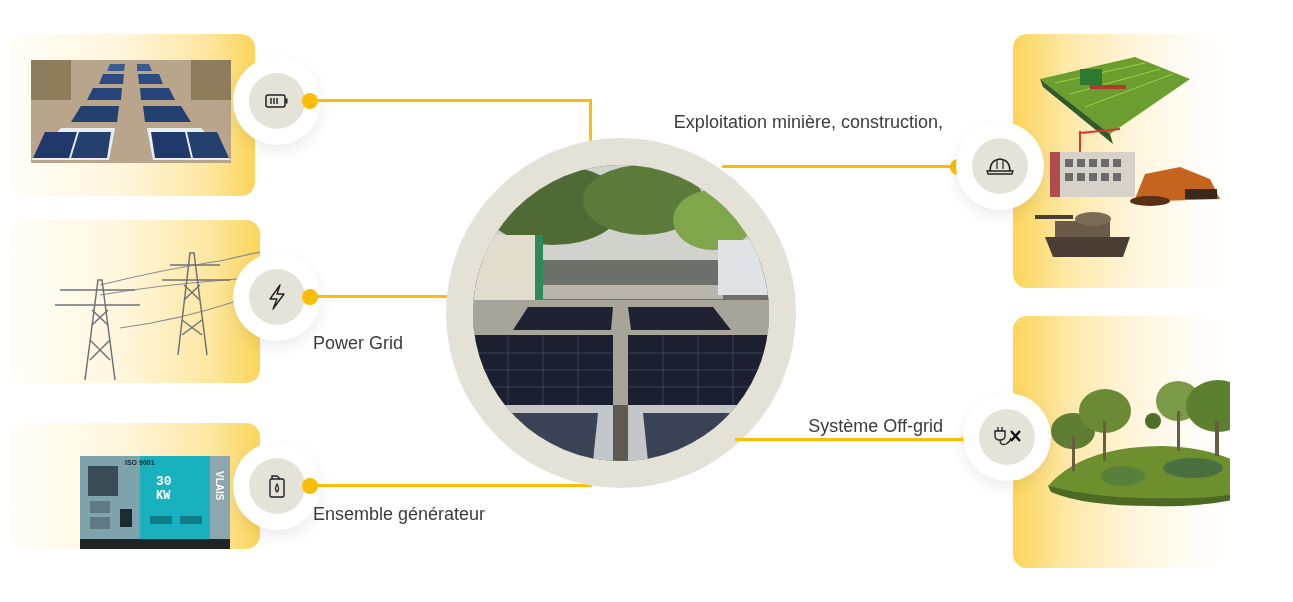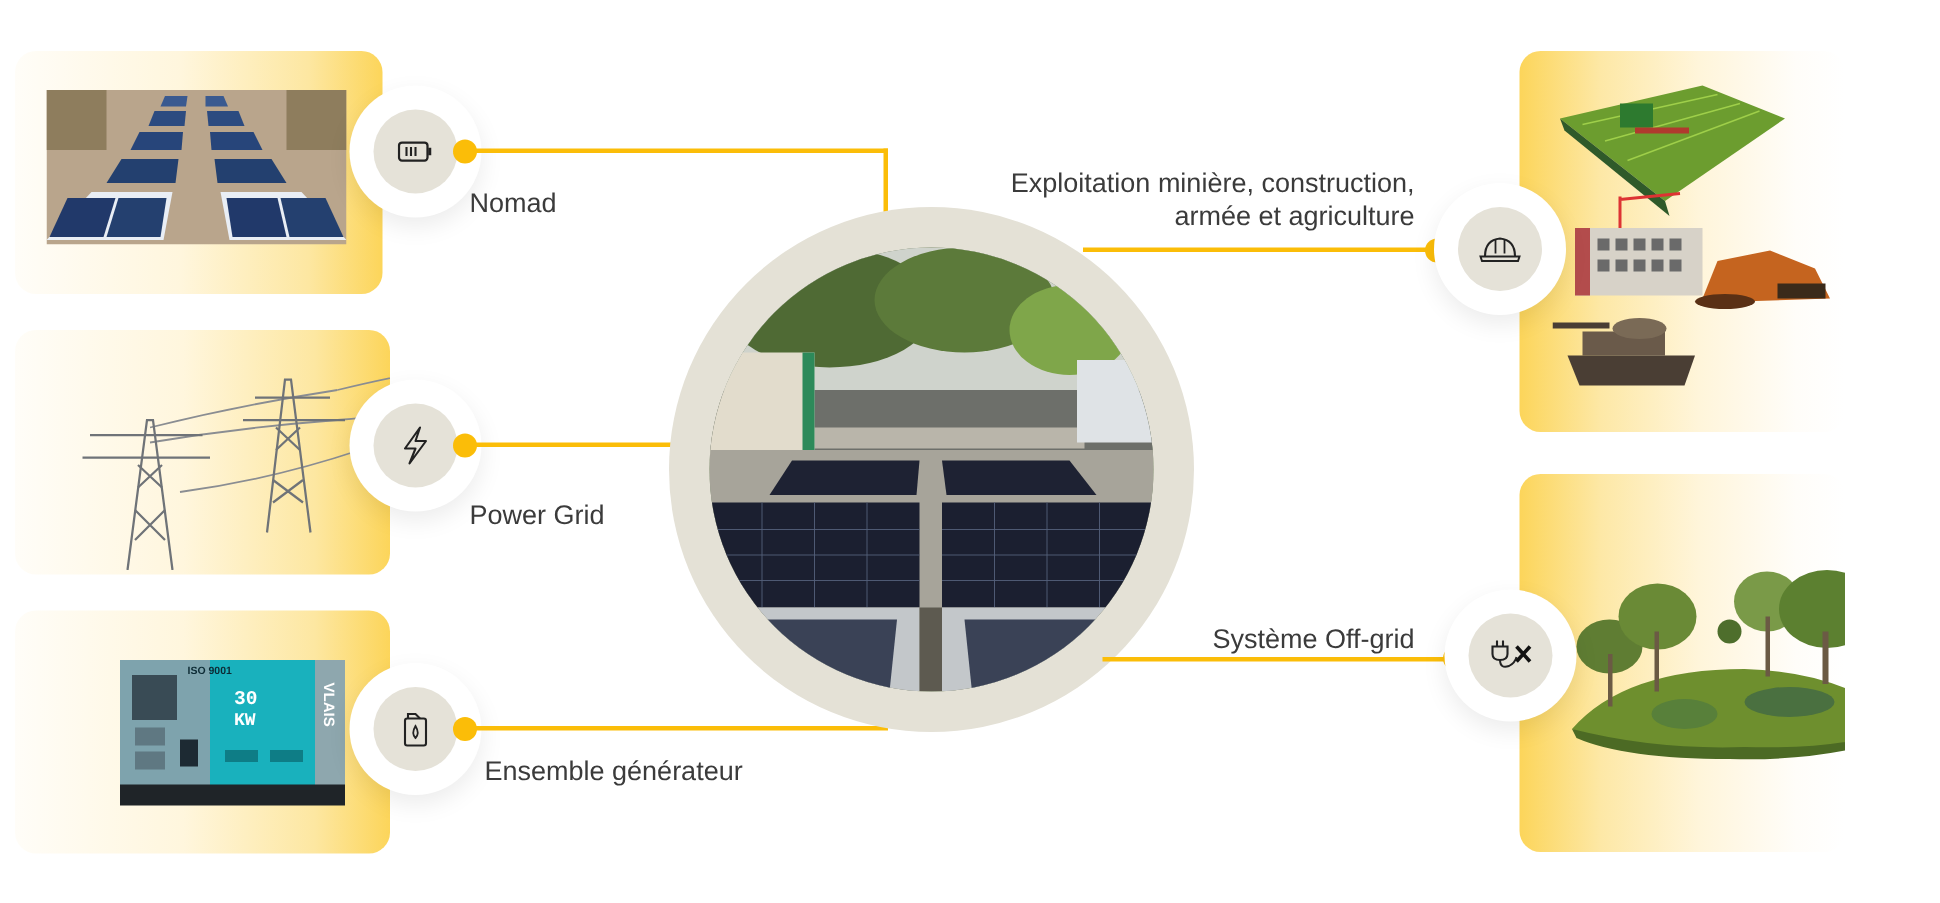--- a/index.html
+++ b/index.html
@@ -65,21 +65,21 @@
         <path d="M50,120 L70,100 M50,100 L70,120 M52,85 L68,70 M52,70 L68,85"></path>
       <path d="M20,50 L95,50 M15,65 L100,65"></path>
 
       <path d="M138,115 L150,13 L154,13 L167,115"></path>
         <path d="M142,95 L162,80 M142,80 L162,95 M144,60 L160,45 M144,45 L160,60"></path>
       <path d="M130,25 L180,25 M122,40 L190,40"></path>
     </g>
   </svg>
 </div>
 
-<div class="card left" style="left:10px;top:407px;width:250px;height:162px;">
+<div class="card left" style="left:10px;top:423px;width:250px;height:126px;">
   <svg class="abs" style="left:70px;top:28px;" width="155" height="115" viewBox="0 0 155 115">
     <rect x="0" y="5" width="150" height="85" fill="#7ea3ad"></rect>
     <rect x="60" y="5" width="70" height="85" fill="#19b1bd"></rect>
     <rect x="130" y="5" width="20" height="85" fill="#8ea7ae"></rect>
     <rect x="0" y="88" width="150" height="14" fill="#1f2428"></rect>
     <rect x="8" y="15" width="30" height="30" fill="#394b55"></rect>
     <rect x="10" y="50" width="20" height="12" fill="#5f7882"></rect>
     <rect x="10" y="66" width="20" height="12" fill="#5f7882"></rect>
     <rect x="40" y="58" width="12" height="18" fill="#1d2a33"></rect>
     <text x="45" y="14" font-size="7" font-weight="bold" fill="#0d2b35" font-family="Liberation Sans, sans-serif">ISO 9001</text>
@@ -123,24 +123,23 @@
 <div class="hline" style="left:310px;top:99px;width:282px;"></div>
 <div class="vline" style="left:589px;top:99px;height:45px;"></div>
 
 <div class="dot" style="left:302px;top:289px;"></div>
 <div class="hline" style="left:310px;top:295px;width:140px;"></div>
 
 <div class="dot" style="left:302px;top:478px;"></div>
 <div class="hline" style="left:310px;top:484px;width:282px;"></div>
 
 <div class="label" style="left:313px;top:124px;">
-  <div>Nomad</div>
 </div>
 <div class="label" style="left:313px;top:332px;">Power Grid</div>
-<div class="label" style="left:313px;top:503px;margin-left:10px;">Ensemble générateur</div>
+<div class="label" style="left:313px;top:503px;">Ensemble générateur</div>
 
 <div class="center-outer">
   <div class="center-inner">
     <svg width="296" height="296" viewBox="0 0 296 296">
       <rect width="296" height="296" fill="#9aa191"></rect>
 
       <rect x="0" y="0" width="296" height="100" fill="#cfd3cc"></rect>
       <ellipse cx="80" cy="40" rx="70" ry="40" fill="#4f6a34"></ellipse>
       <ellipse cx="170" cy="35" rx="60" ry="35" fill="#5c7a3a"></ellipse>
       <ellipse cx="240" cy="55" rx="40" ry="30" fill="#7fa64a"></ellipse>
@@ -186,21 +185,20 @@
 </div>
 
 <div class="hline" style="left:722px;top:165px;width:238px;"></div>
 <div class="dot" style="left:950px;top:159px;"></div>
 
 <div class="hline" style="left:735px;top:438px;width:237px;"></div>
 <div class="dot" style="left:962px;top:431px;"></div>
 
 <div class="label right-align" style="left:640px;top:111px;width:303px;">
   <div>Exploitation minière, construction,</div>
-  <div>armée et agriculture</div>
 </div>
 <div class="label right-align" style="left:740px;top:415px;width:203px;">Système Off-grid</div>
 
 <div class="card right" style="left:1013px;top:34px;width:217px;height:254px;">
   <svg class="abs" style="left:22px;top:15px;" width="190" height="225" viewBox="0 0 190 225">
 
     <polygon points="5,30 100,8 155,30 75,85" fill="#6c9d2f"></polygon>
     <polygon points="5,30 75,85 78,95 8,38" fill="#2f5a2a"></polygon>
     <g stroke="#9fcf4a" stroke-width="1">
         <line x1="20" y1="34" x2="110" y2="14"></line>

